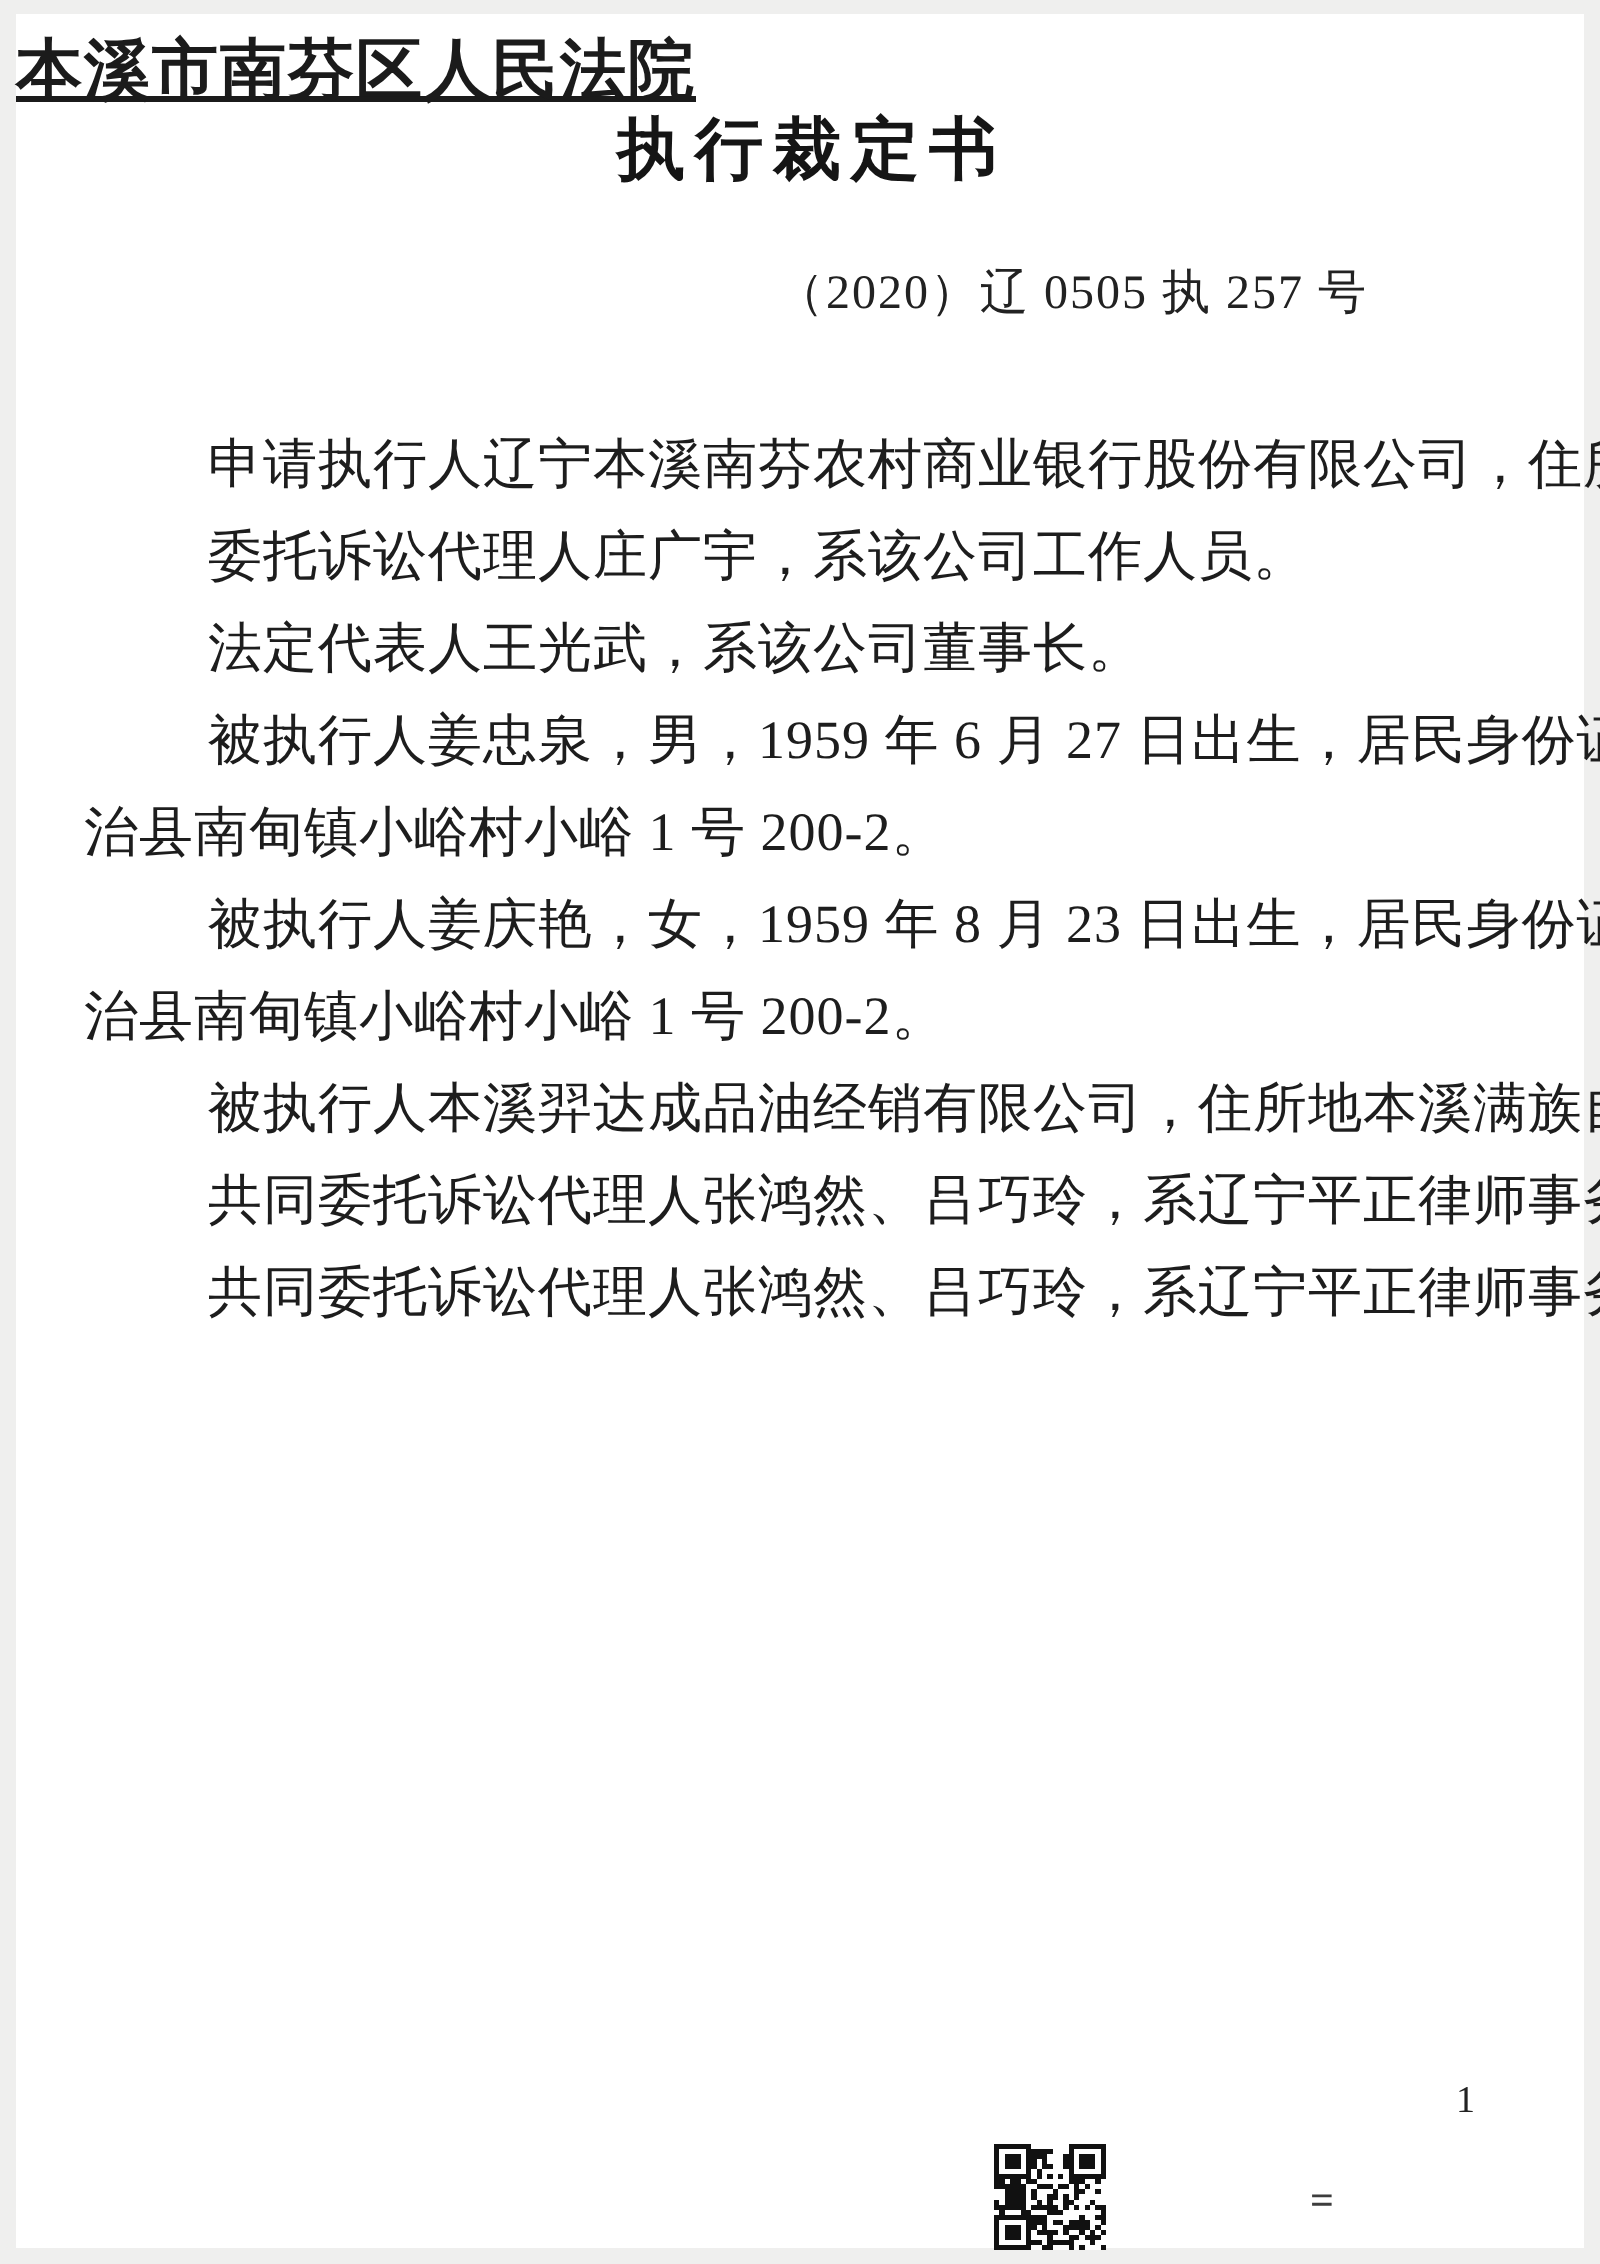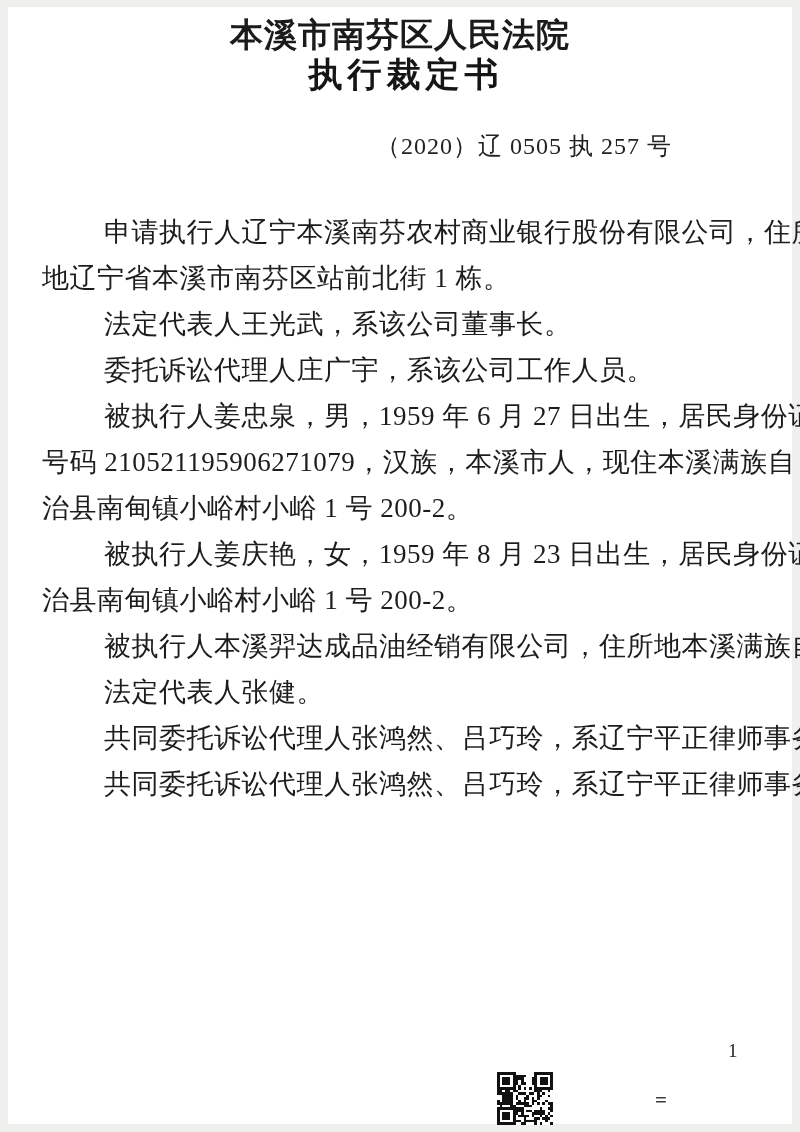--- a/index.html
+++ b/index.html
@@ -11,39 +11,40 @@
   }
   .page {
     position: absolute;
     left: 8px; top: 7px;
     width: 784px; height: 1117px;
     background: #ffffff;
   }
   .court-name {
     position: absolute;
     top: 6px; left: 0; width: 100%;
-    text-align: center;
+    text-align: left;
     font-size: 33px;
     font-weight: 600;
     letter-spacing: 1px;
     color: #1b1b1b;
+    text-decoration: underline;
   }
   .doc-type {
     position: absolute;
     top: 45px; left: 0; width: 100%;
     text-align: center;
     font-size: 34px;
     font-weight: 800;
     letter-spacing: 5px;
     color: #151515;
     padding-left: 12px;
   }
   .case-number {
     position: absolute;
-    top: 123px; right: 120px;
+    top: 123px; right: 108px;
     font-size: 24px;
     letter-spacing: 1px;
     color: #222222;
   }
   .body-text {
     position: absolute;
     top: 202px; left: 34px;
     width: 722px;
     color: #1d1d1d;
   }
@@ -80,30 +81,27 @@
 <div class="page">
 
   <div class="court-name">本溪市南芬区人民法院</div>
 
   <div class="doc-type">执行裁定书</div>
 
   <div class="case-number">（2020）辽 0505 执 257 号</div>
 
   <div class="body-text">
     <div class="line indent">申请执行人辽宁本溪南芬农村商业银行股份有限公司，住所</div>
-    <div class="line">地辽宁省本溪市南芬区站前北街 1 栋。</div>
+    <div class="line indent">委托诉讼代理人庄广宇，系该公司工作人员。</div>
     <div class="line indent">法定代表人王光武，系该公司董事长。</div>
-    <div class="line indent">委托诉讼代理人庄广宇，系该公司工作人员。</div>
     <div class="line indent">被执行人姜忠泉，男，1959 年 6 月 27 日出生，居民身份证</div>
-    <div class="line">号码 210521195906271079，汉族，本溪市人，现住本溪满族自</div>
     <div class="line">治县南甸镇小峪村小峪 1 号 200-2。</div>
     <div class="line indent">被执行人姜庆艳，女，1959 年 8 月 23 日出生，居民身份证</div>
     <div class="line">治县南甸镇小峪村小峪 1 号 200-2。</div>
     <div class="line indent">被执行人本溪羿达成品油经销有限公司，住所地本溪满族自</div>
-    <div class="line indent">法定代表人张健。</div>
     <div class="line indent">共同委托诉讼代理人张鸿然、吕巧玲，系辽宁平正律师事务</div>
     <div class="line indent">共同委托诉讼代理人张鸿然、吕巧玲，系辽宁平正律师事务</div>
   </div>
 
   <div class="page-number">1</div>
 
   <svg class="qr" viewBox="0 0 21 21" preserveAspectRatio="none" shape-rendering="crispEdges">
     <rect x="0" y="0" width="21" height="21" fill="#ffffff"></rect>
     <path fill="#111111" d="M0,0h7v7H0z M14,0h7v7h-7z M0,14h7v7H0z"></path>
     <path fill="#ffffff" d="M1,1h5v5H1z M15,1h5v5h-5z M1,15h5v5H1z"></path>

